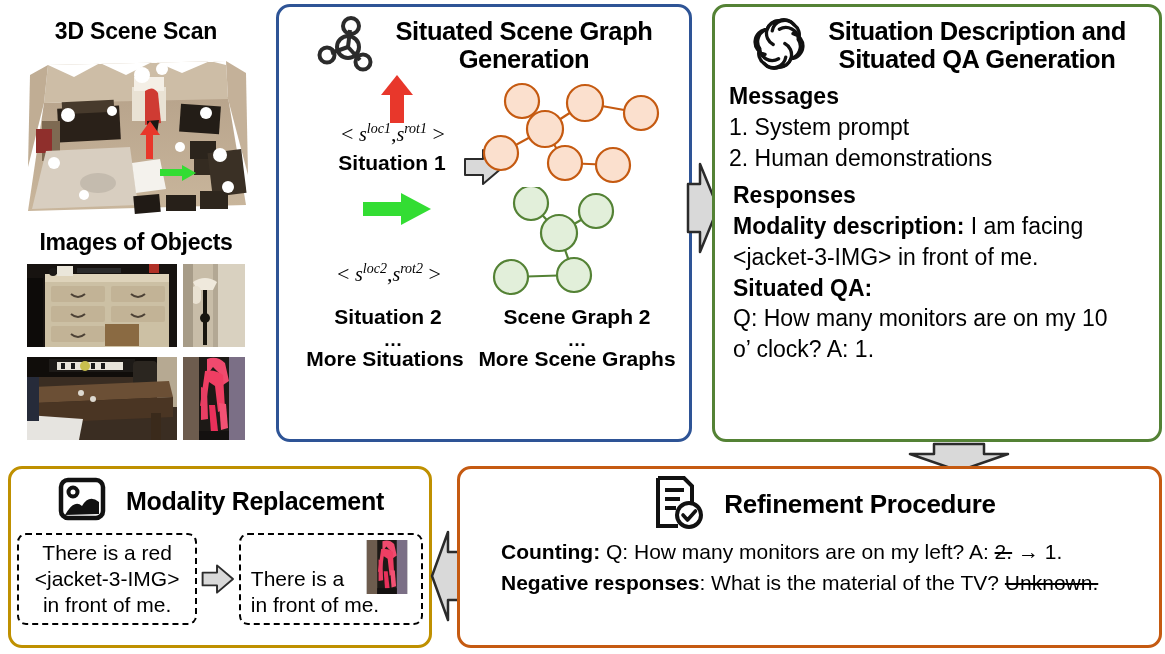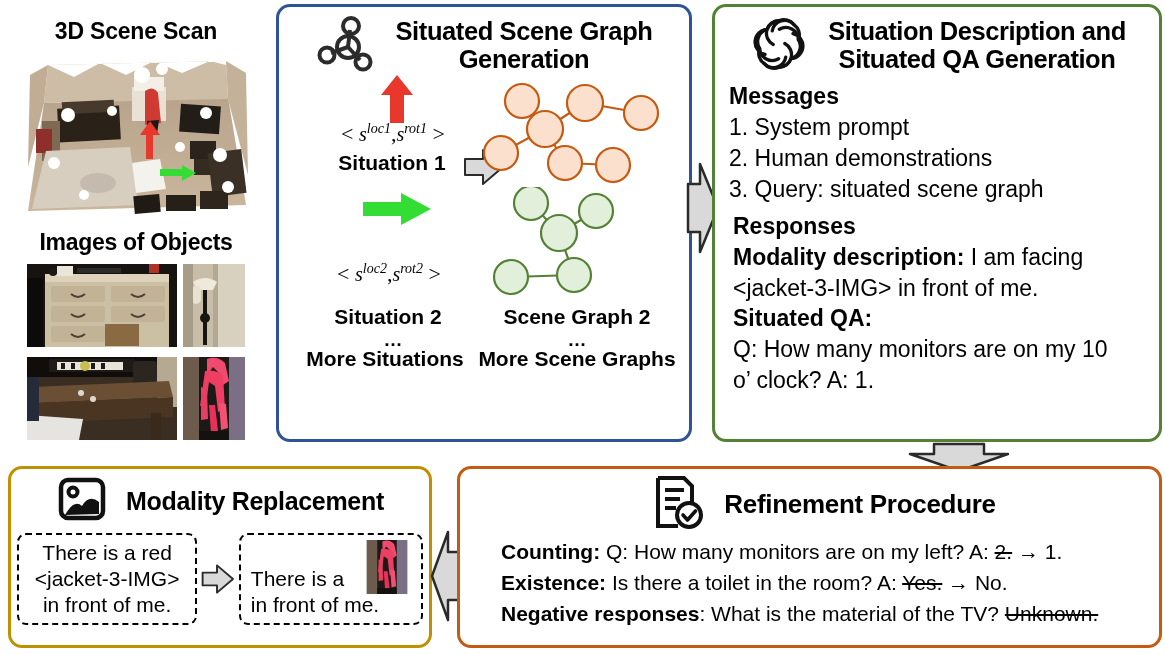--- a/index.html
+++ b/index.html
@@ -341,21 +341,20 @@
       <span class="hdr-title" id="qa-title">
         <span>Situation Description and</span><br>
         <span>Situated QA Generation</span>
       </span>
     </div>
 
     <div id="qa-body">
       <div class="b">Messages</div>
       <div class="msg-li">1. System prompt</div>
       <div class="msg-li">2. Human demonstrations</div>
-      <div class="msg-li">3. Query: situated scene graph</div>
       <div class="gap"></div>
       <div class="b" style="padding-left:4px;">Responses</div>
       <div style="padding-left:4px;">
         <span class="b">Modality description:</span><span> I am facing</span>
         <div>&lt;jacket-3-IMG&gt; in front of me.</div>
       </div>
       <div class="b" style="padding-left:4px;">Situated QA:</div>
       <div style="padding-left:4px;">Q: How many monitors are on my 10</div>
       <div style="padding-left:4px;">o’ clock? A: 1.</div>
     </div>
@@ -428,21 +427,18 @@
         </svg>
       </span>
       <span class="hdr-title" id="ref-title">Refinement Procedure</span>
     </div>
 
     <div id="ref-body">
       <div>
         <span class="b">Counting:</span><span> Q: How many monitors are on my left?  A: </span><span class="strike">2.</span><span> → </span><span>1.</span>
       </div>
       <div>
-        <span class="b">Existence:</span><span> Is there a toilet in the room? A: </span><span class="strike">Yes.</span><span> → </span><span>No.</span>
-      </div>
-      <div>
         <span class="b">Negative responses</span><span>: What is the material of the TV? </span><span class="strike">Unknown.</span>
       </div>
     </div>
   </div>
 
 </div>
 
 </body></html>

